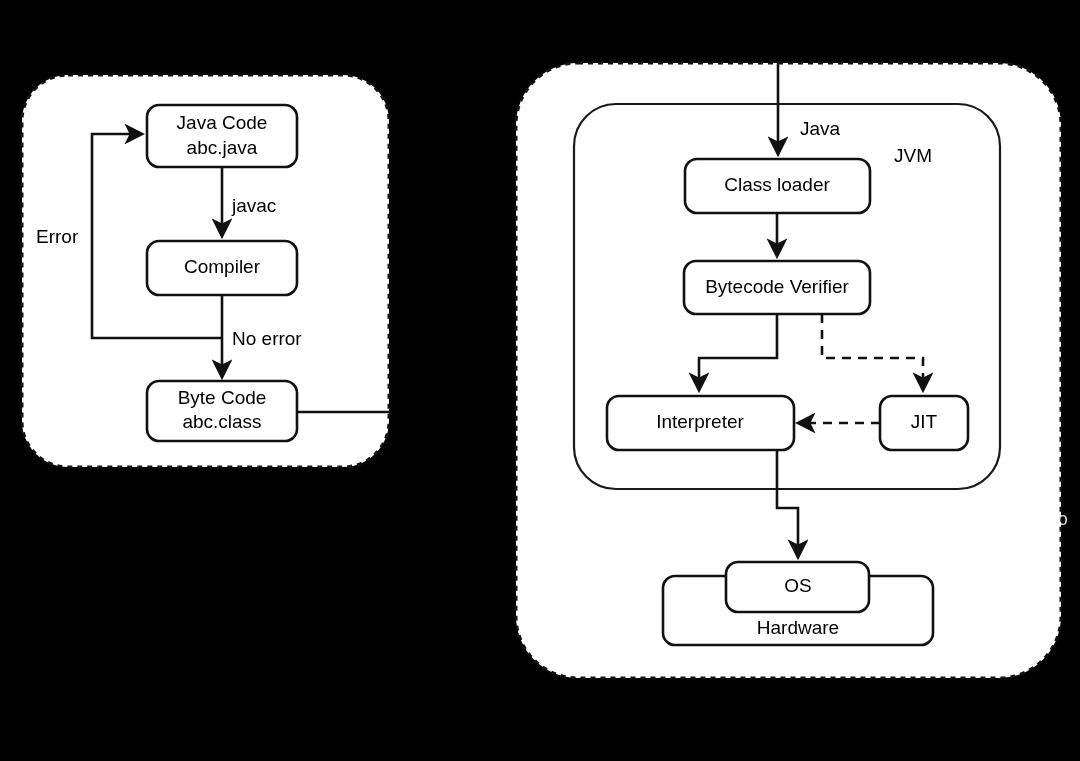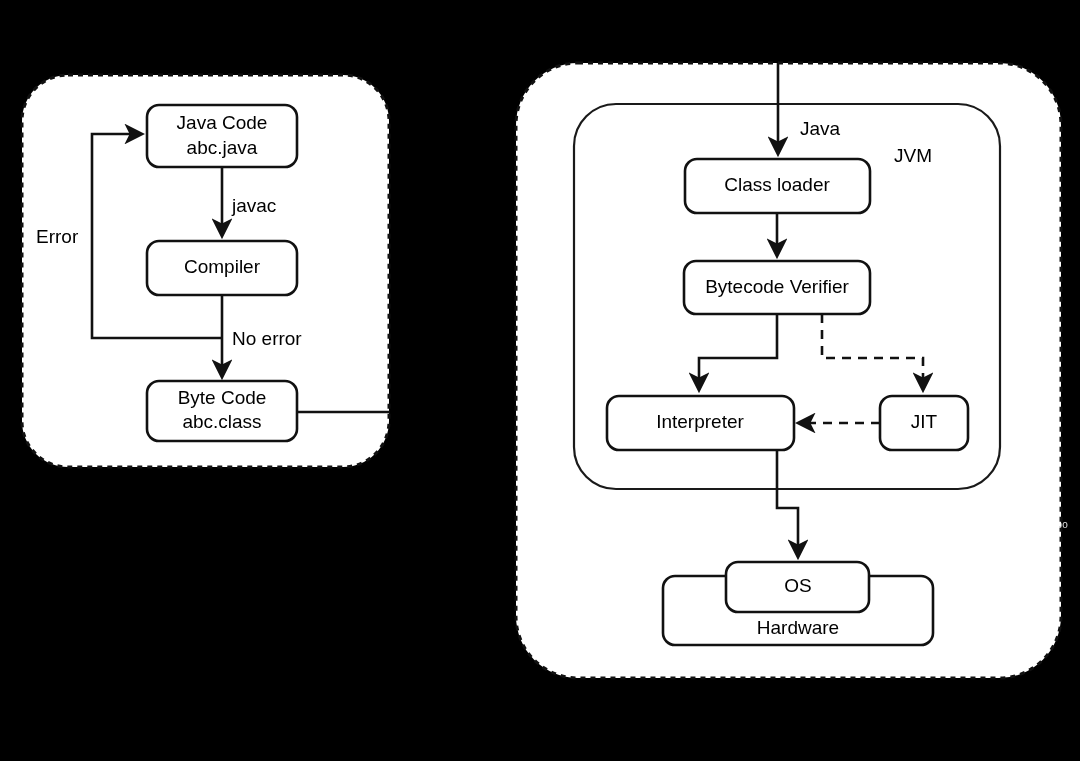--- a/index.html
+++ b/index.html
@@ -19,21 +19,21 @@
   .edge{fill:none;stroke:#111111;stroke-width:2.6;stroke-linecap:butt;stroke-linejoin:miter;}
   .edge-dashed{fill:none;stroke:#111111;stroke-width:2.6;stroke-dasharray:9 7;stroke-linejoin:miter;}
 
   .lbl{font-family:"Liberation Sans", sans-serif;fill:#000000;font-size:19px;text-anchor:middle;dominant-baseline:middle;}
   .lbl-free{font-family:"Liberation Sans", sans-serif;fill:#000000;font-size:19px;text-anchor:start;dominant-baseline:middle;}
 
   #watermark{
     position:absolute;right:12px;bottom:10px;
     color:#ffffff;opacity:.86;
     font-family:"Liberation Sans", sans-serif;
-    font-size:10px;letter-spacing:.2px;
+    font-size:18px;letter-spacing:.2px;
     white-space:nowrap;
   }
 </style>
 </head>
 <body>
 
 <div id="stage">
   <svg id="canvas" viewBox="0 0 1080 761" xmlns="http://www.w3.org/2000/svg">
     <defs>
       <marker id="arrow" viewBox="0 0 12 12" refX="9" refY="6" markerWidth="8" markerHeight="8" orient="auto-start-reverse">

